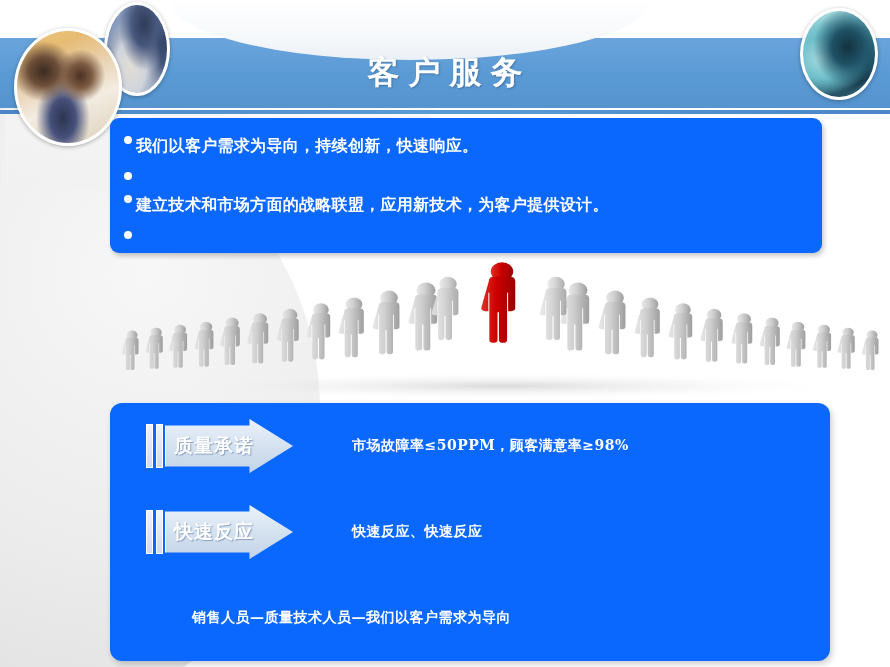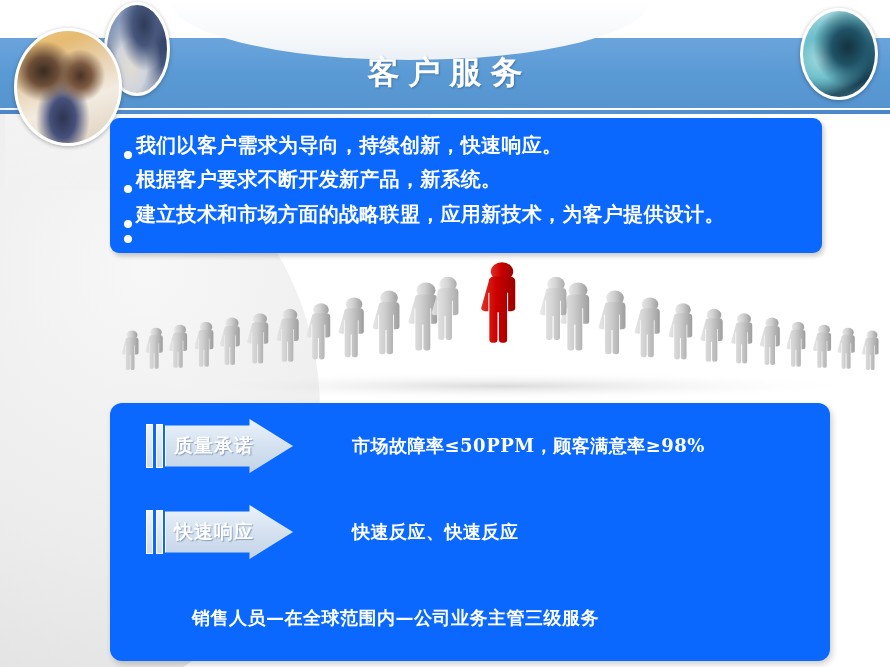--- a/index.html
+++ b/index.html
@@ -117,23 +117,23 @@
     border-radius: 9px;
     box-shadow: 2px 3px 5px rgba(0,0,0,.22);
     z-index: 10;
     padding: 10px 14px 6px 14px;
     display: flex;
     flex-direction: column;
     justify-content: space-around;
   }
   .bullet-row {
     display: flex;
-    align-items: flex-end;
+    align-items: flex-start;
     color: #ffffff;
-    font-size: 20px;
+    font-size: 16px;
     font-weight: bold;
     font-family: "DejaVu Serif", "Liberation Serif", serif;
     letter-spacing: .3px;
     white-space: nowrap;
   }
   .bullet-dot {
     width: 8px; height: 8px;
     border-radius: 50%;
     background: #ffffff;
     margin-right: 4px;
@@ -201,21 +201,21 @@
     font-family: "DejaVu Serif", "Liberation Serif", serif;
     letter-spacing: 1px;
     white-space: nowrap;
     text-shadow: 1px 1px 1px rgba(70,100,150,.5);
     position: relative;
     z-index: 3;
   }
   .promise-text {
     margin-left: 46px;
     color: #ffffff;
-    font-size: 18px;
+    font-size: 14px;
     font-weight: bold;
     font-family: "DejaVu Serif", "Liberation Serif", serif;
     letter-spacing: .5px;
     white-space: nowrap;
   }
 </style>
 </head>
 <body>
 
 <div id="slide">
@@ -232,21 +232,20 @@
   <div class="photo photo-left-front"></div>
   <div class="photo photo-right"></div>
 
   <div class="bullet-panel">
     <div class="bullet-row">
       <span class="bullet-dot"></span>
       <span>我们以客户需求为导向，持续创新，快速响应。</span>
     </div>
     <div class="bullet-row">
       <span class="bullet-dot"></span>
-      <span>根据客户要求不断开发新产品，新系统。</span>
     </div>
     <div class="bullet-row">
       <span class="bullet-dot"></span>
       <span>建立技术和市场方面的战略联盟，应用新技术，为客户提供设计。</span>
     </div>
     <div class="bullet-row">
       <span class="bullet-dot"></span>
     </div>
   </div>
 
@@ -375,25 +374,25 @@
         </div>
       </div>
       <div class="promise-text">市场故障率≤50PPM，顾客满意率≥98%</div>
     </div>
 
     <div class="promise-row">
       <div class="arrow-badge">
         <div class="bar"></div>
         <div class="bar bar2"></div>
         <div class="arrow-body">
-          <span class="arrow-label">快速响应</span>
+          <span class="arrow-label">快速反应</span>
         </div>
       </div>
       <div class="promise-text">快速反应、快速反应</div>
     </div>
 
     <div class="promise-row">
-      <div class="promise-text">销售人员—在全球范围内—公司业务主管三级服务</div>
+      <div class="promise-text">销售人员—质量技术人员—我们以客户需求为导向</div>
     </div>
 
   </div>
 
 </div>
 
 </body></html>

